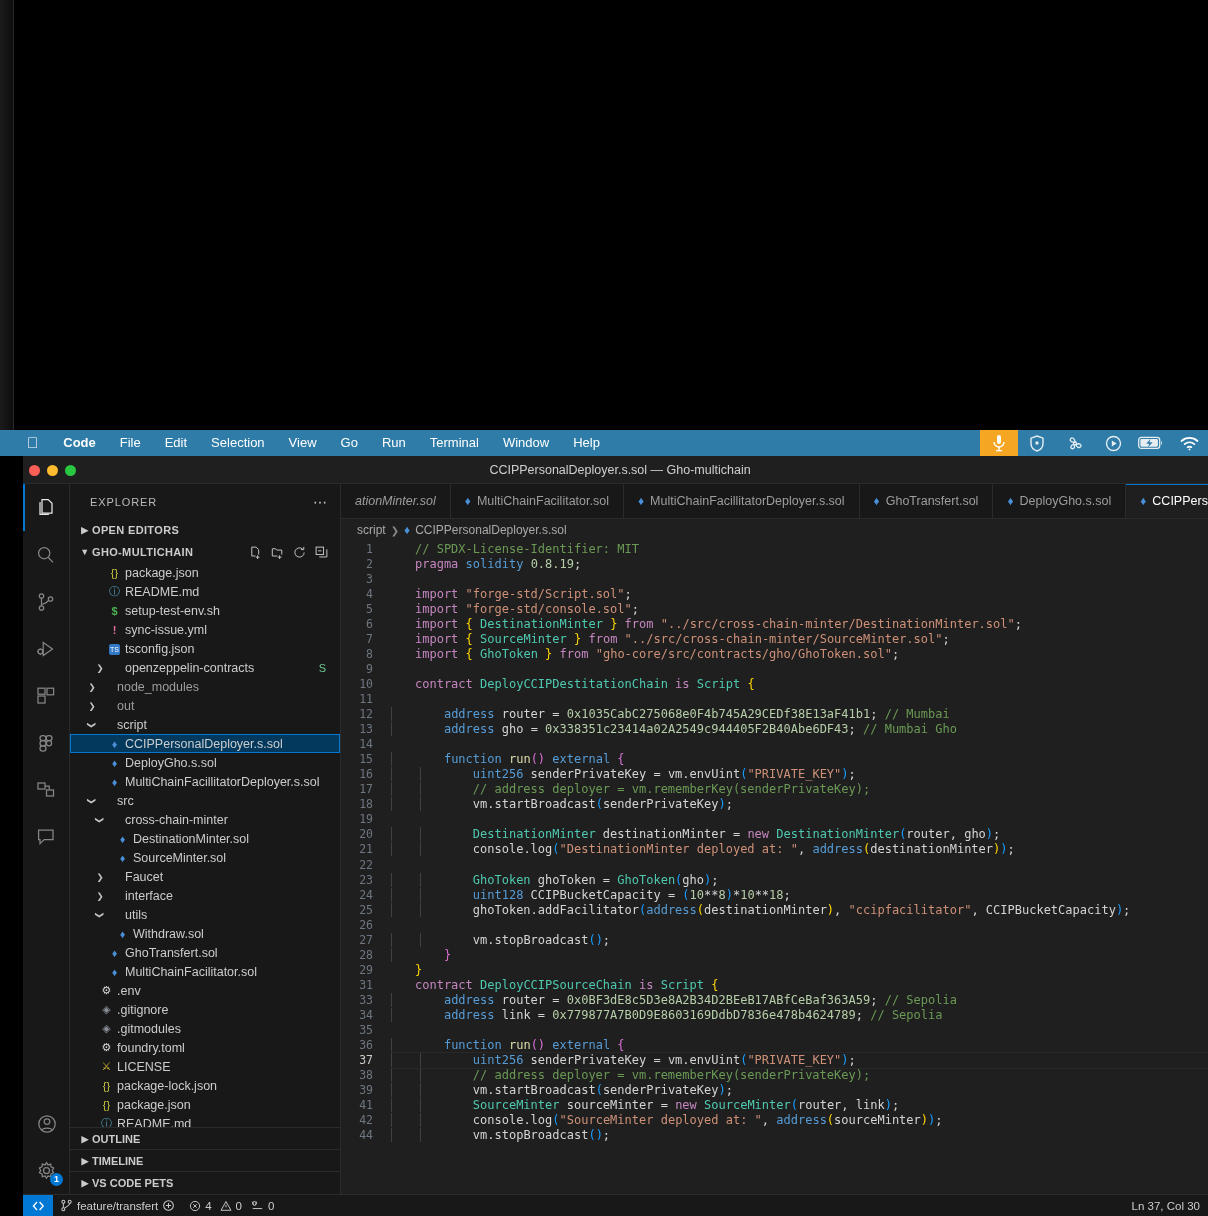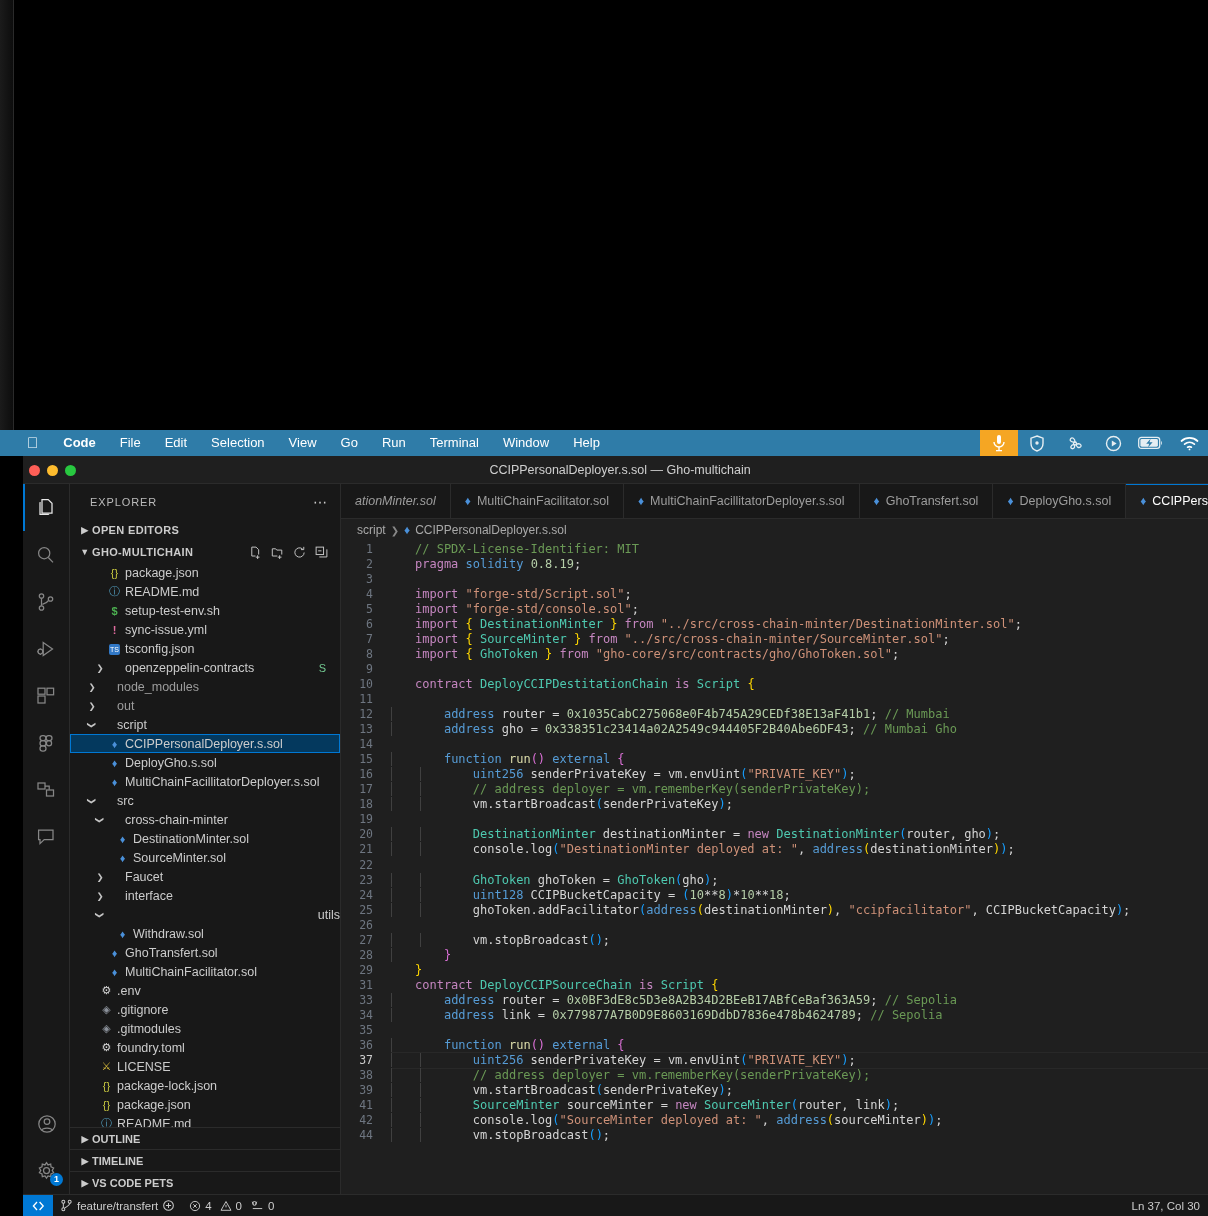--- a/index.html
+++ b/index.html
@@ -417,21 +417,21 @@
           <div class="row" style="padding-left: 24px;">
             <span class="chev">❯</span>
             <span class="ic"></span>
             <span class="lbl">Faucet</span>
           </div>
           <div class="row" style="padding-left: 24px;">
             <span class="chev">❯</span>
             <span class="ic"></span>
             <span class="lbl">interface</span>
           </div>
-          <div class="row" style="padding-left: 24px; justify-content: space-between;">
+          <div class="row" style="padding-left: 24px;">
             <span class="chev" style="transform: rotate(90deg);">❯</span>
             <span class="ic"></span>
             <span class="lbl">utils</span>
           </div>
           <div class="row" style="padding-left: 32px;">
             <span class="chev"></span>
             <span class="ic"><span style="color:#4a90d9;">♦</span></span>
             <span class="lbl">Withdraw.sol</span>
           </div>
           <div class="row" style="padding-left: 24px;">

